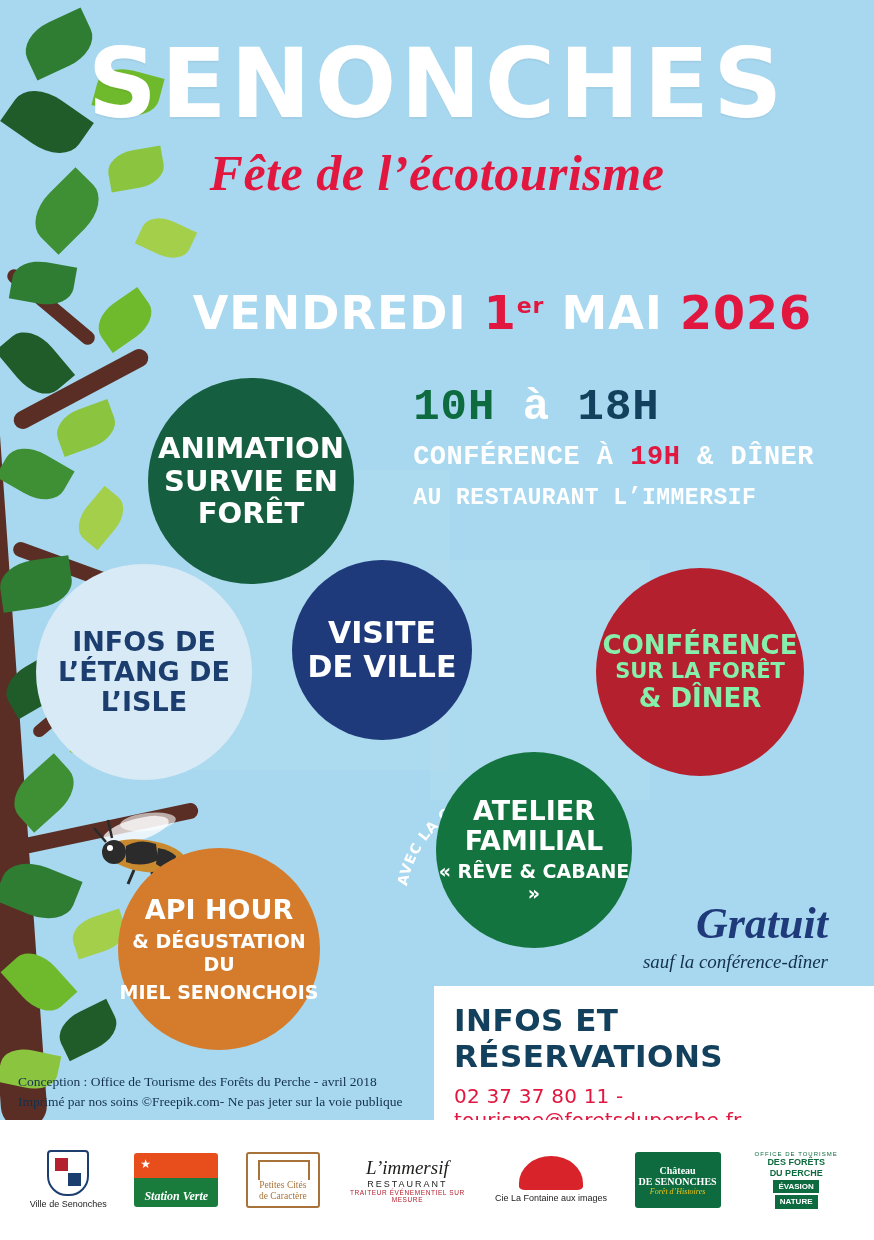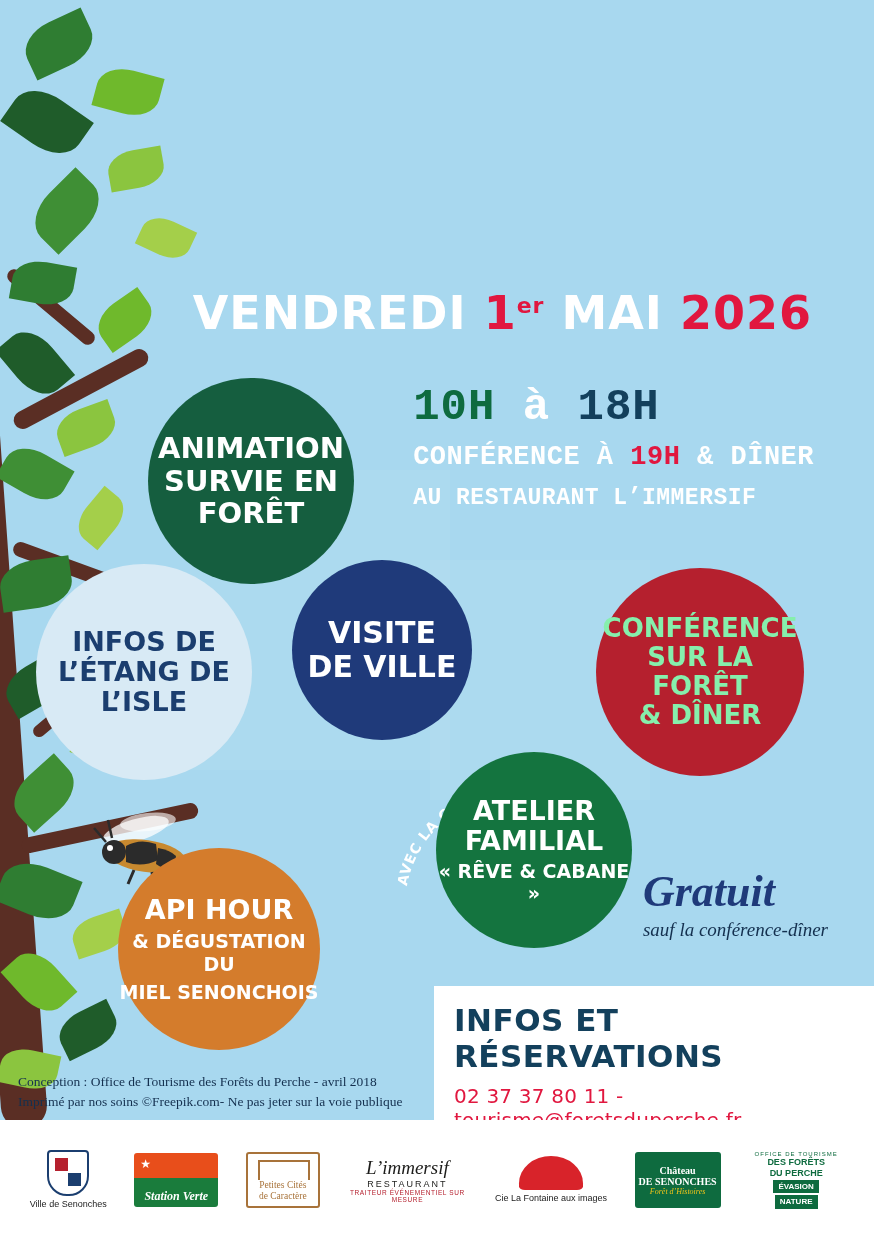--- a/index.html
+++ b/index.html
@@ -116,21 +116,21 @@
     background: #d8eaf5; color: #1b3e6f; font-size: 27px;
   }
   #b-ville {
     left: 292px; top: 560px; width: 180px; height: 180px;
     background: #1f3a7a; color: #ffffff; font-size: 30px;
   }
   #b-conf {
     left: 596px; top: 568px; width: 208px; height: 208px;
     background: #b5202e; color: #86efac; font-size: 26px;
   }
-  #b-conf .small { font-size: 26px; }
+  #b-conf .small { font-size: 21px; }
   #b-atelier {
     left: 436px; top: 752px; width: 196px; height: 196px;
     background: #14743f; color: #ffffff; font-size: 27px;
   }
   #b-atelier .small { font-size: 19px; margin-top: 5px; }
   #b-api {
     left: 118px; top: 848px; width: 202px; height: 202px;
     background: #d47c2c; color: #ffffff; font-size: 27px;
   }
   #b-api .small { font-size: 19px; margin-top: 5px; line-height: 1.2; }
@@ -146,22 +146,22 @@
     font-family: "DejaVu Sans", sans-serif;
     font-weight: bold;
     font-size: 14px;
     fill: #ffffff;
     letter-spacing: 0.6px;
   }
 
   
   .gratuit {
     position: absolute;
-    right: 46px; top: 866px;
-    text-align: left;
+    right: 46px; top: 898px;
+    text-align: right;
   }
   .gratuit .g-main {
     font-family: "Liberation Serif", serif;
     font-style: italic;
     font-weight: bold;
     font-size: 44px;
     color: #1f3a7a;
   }
   .gratuit .g-sub {
     font-family: "Liberation Serif", serif;
@@ -396,20 +396,24 @@
     <ellipse cx="74" cy="22" rx="28" ry="9" fill="#ffffff" opacity="0.6" transform="rotate(-6 74 22)"></ellipse>
     <ellipse cx="72" cy="56" rx="40" ry="16" fill="#c8892f" transform="rotate(8 72 56)"></ellipse>
     <path d="M52 46 q14 -8 30 -2 l2 16 q-16 8 -32 2 z" fill="#2b2b2b"></path>
     <path d="M84 48 q12 2 18 8 l-2 12 q-10 2 -18 -4 z" fill="#2b2b2b"></path>
     <circle cx="40" cy="52" r="12" fill="#2b2b2b"></circle>
     <circle cx="36" cy="48" r="3" fill="#ffffff"></circle>
     <path d="M32 42 l-12 -14 M38 38 l-4 -18" stroke="#2b2b2b" stroke-width="2.5" fill="none"></path>
     <path d="M60 70 l-6 14 M78 72 l2 16 M96 68 l10 12" stroke="#2b2b2b" stroke-width="3" fill="none"></path>
   </svg>
 
+  <div class="title-block">
+    <div class="main-title">SENONCHES</div>
+    <div class="subtitle">Fête de l’écotourisme</div>
+  </div>
 
   <div class="date-line">
     <span>VENDREDI</span>
     <span class="d-red">1</span><sup class="d-red">er</sup>
     <span>MAI</span>
     <span class="d-red">2026</span>
   </div>
 
   <div class="hours-block">
     <div class="hours-main">

